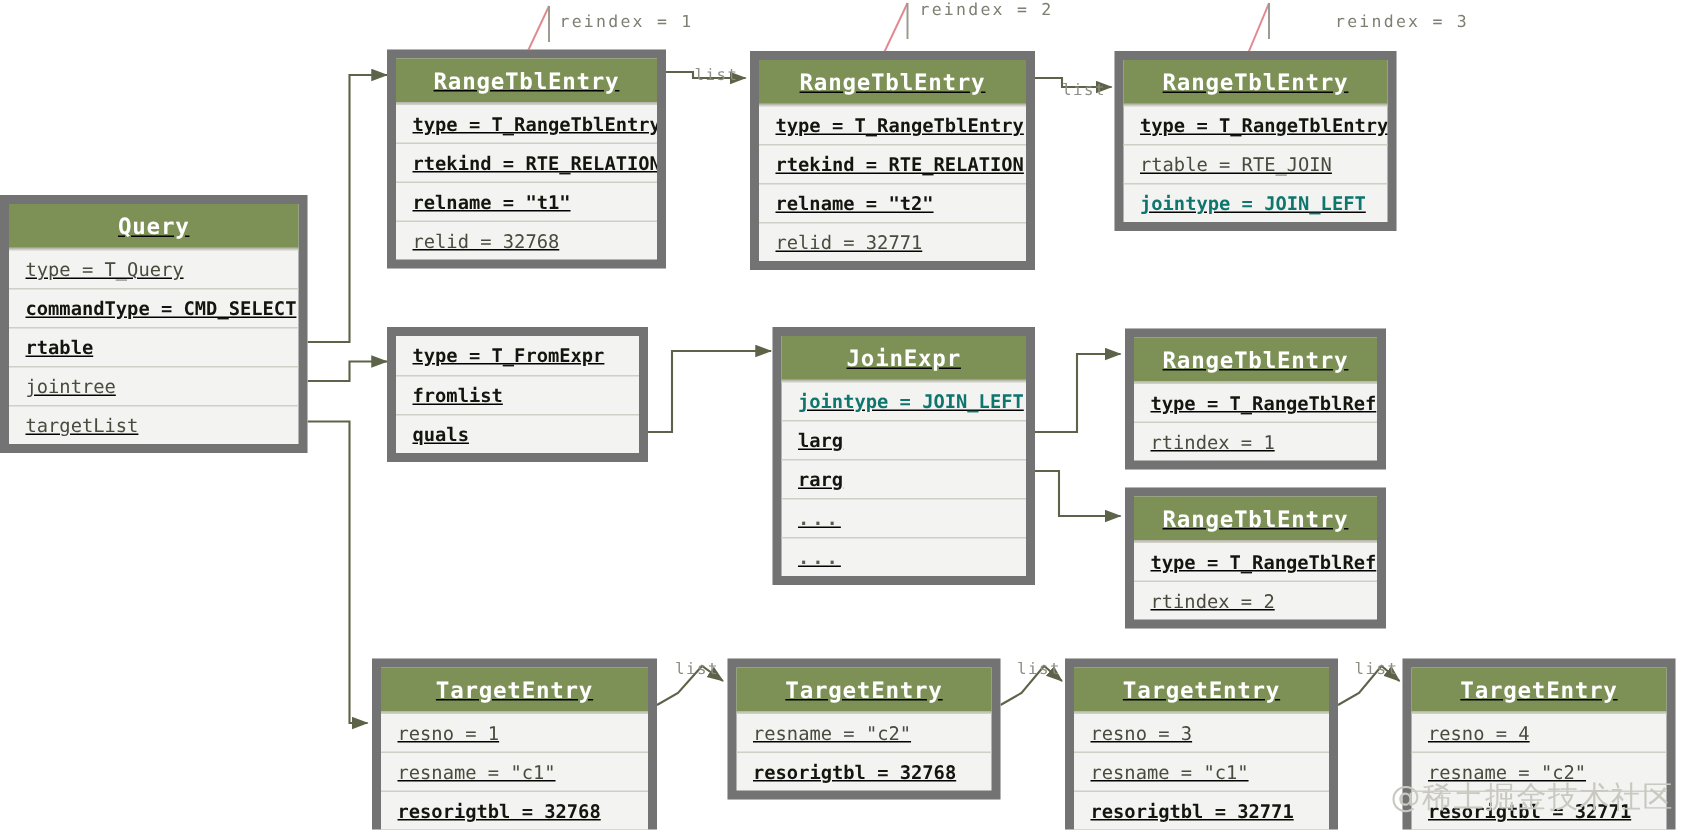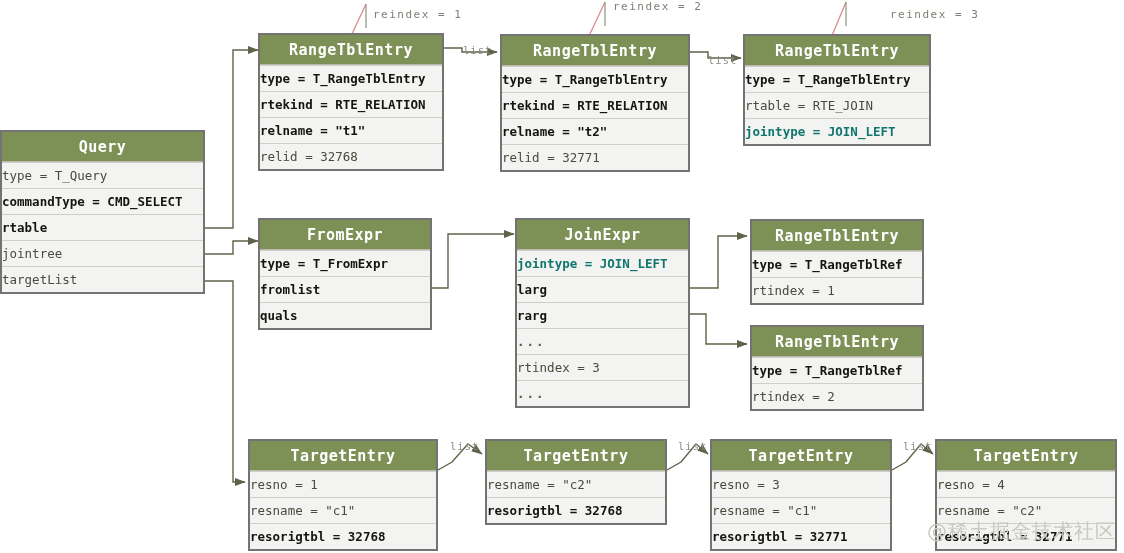--- a/index.html
+++ b/index.html
@@ -6,42 +6,44 @@
   body{
     width:1124px;height:553px;position:relative;overflow:hidden;
     font-family:"DejaVu Sans Mono","Liberation Mono",monospace;
   }
   #canvas{position:absolute;left:0;top:0;width:1124px;height:553px;}
   svg.wires{position:absolute;left:0;top:0;width:1124px;height:553px;pointer-events:none;}
 
   .node{
     position:absolute;
     background:#f3f3f1;
-    border:2px solid #737373;
+    border:6px solid #737373;
     box-sizing:border-box;
+    text-decoration:underline;
   }
   .node .hdr{
     background:#7d9156;
     color:#ffffff;
     text-align:center;
     font-weight:bold;
     font-size:15px;
     letter-spacing:.5px;
     line-height:30px;
     height:30px;
     box-sizing:border-box;
     border-bottom:1px solid #b9b9b0;
     overflow:hidden;
     white-space:nowrap;
   }
   .node .row{
     height:26px;
     line-height:26px;
     box-sizing:border-box;
     border-top:1px solid #cfcfc6;
+    padding-left:11px;
     font-size:12.5px;
     color:#4a4a3f;
     white-space:nowrap;
     overflow:hidden;
   }
   .node .row:first-of-type{border-top:none;}
   .row.bold{color:#15150f;font-weight:bold;}
   .row.blue{color:#0f766e;font-weight:bold;}
   .row.dots{color:#5a5a4d;font-weight:bold;letter-spacing:2px;}
 
@@ -139,33 +141,31 @@
   </div>
 
   <div class="node" style="left:743px;top:34px;width:188px;">
     <div class="hdr">RangeTblEntry</div>
     <div class="row bold">type = T_RangeTblEntry</div>
     <div class="row">rtable = RTE_JOIN</div>
     <div class="row blue">jointype = JOIN_LEFT</div>
   </div>
 
   <div class="node" style="left:258px;top:218px;width:174px;">
-    <div class="hdr">FromExpr</div>
     <div class="row bold">type = T_FromExpr</div>
     <div class="row bold">fromlist</div>
     <div class="row bold">quals</div>
   </div>
 
   <div class="node" style="left:515px;top:218px;width:175px;">
     <div class="hdr">JoinExpr</div>
     <div class="row blue">jointype = JOIN_LEFT</div>
     <div class="row bold">larg</div>
     <div class="row bold">rarg</div>
     <div class="row dots">...</div>
-    <div class="row">rtindex = 3</div>
     <div class="row dots">...</div>
   </div>
 
   <div class="node" style="left:750px;top:219px;width:174px;">
     <div class="hdr">RangeTblEntry</div>
     <div class="row bold">type = T_RangeTblRef</div>
     <div class="row">rtindex = 1</div>
   </div>
 
   <div class="node" style="left:750px;top:325px;width:174px;">

